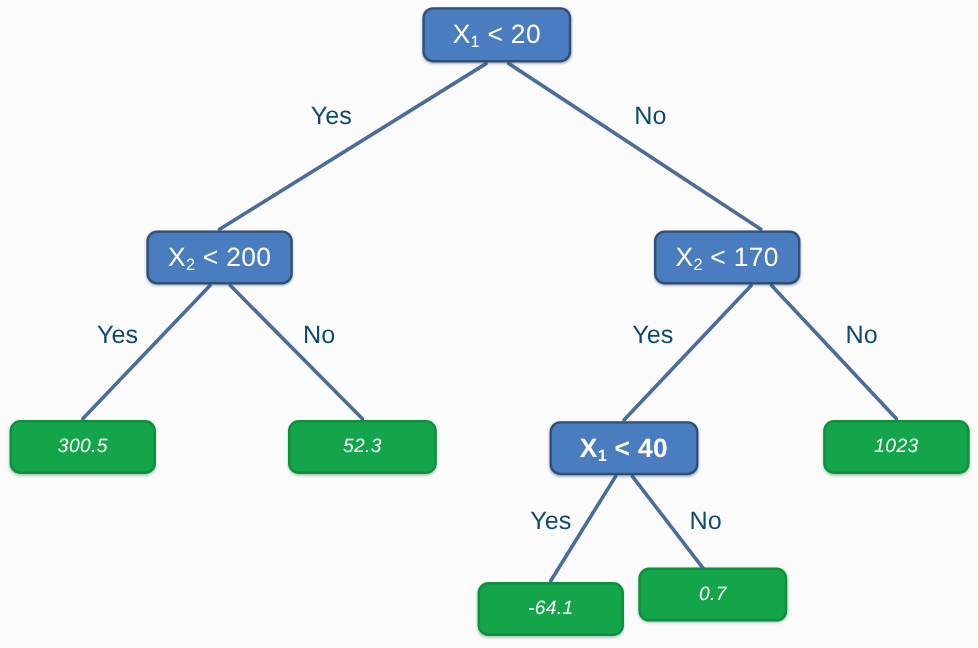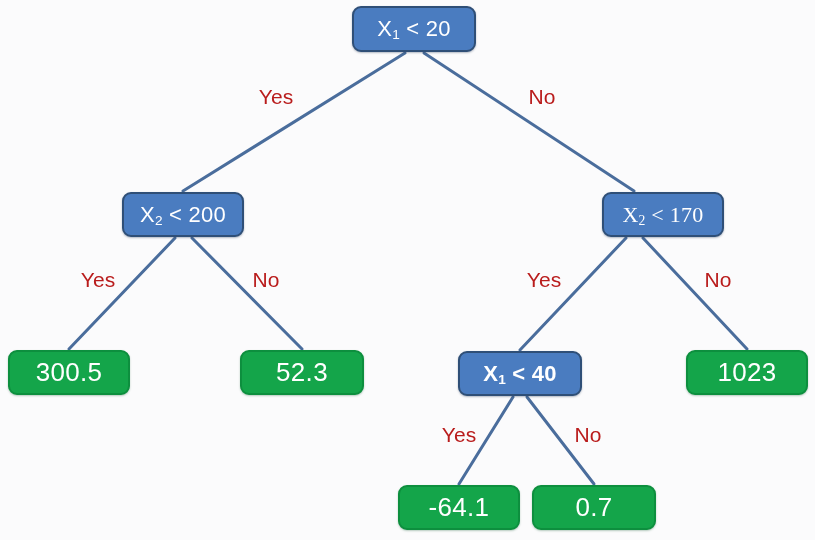--- a/index.html
+++ b/index.html
@@ -39,37 +39,38 @@
   }
   .node-decision {
     background: #4a7cc0;
     border: 2px solid #2f4f77;
     font-size: 22px;
     box-shadow: 0 1px 2px rgba(40,60,90,0.35);
   }
   .node-leaf {
     background: #14a54a;
     border: 2px solid #0d8f3e;
-    font-size: 26px;
+    font-size: 16px;
     box-shadow: 0 1px 2px rgba(20,90,50,0.30);
+    font-style: italic;
   }
   .node-label {
     display: inline-block;
   }
   .node-label sub {
     font-size: 0.62em;
     vertical-align: baseline;
     position: relative;
     bottom: -0.22em;
     letter-spacing: 0;
   }
   .edge-label {
     position: absolute;
     font-size: 21px;
-    color: #b91c1c;
+    color: #0c4a6e;
     white-space: nowrap;
     transform: translate(-50%, -50%);
   }
 </style>
 </head>
 <body>
 
 <div id="tree-canvas">
 
   <svg id="edge-layer" viewBox="0 0 815 540" xmlns="http://www.w3.org/2000/svg">
@@ -83,39 +84,39 @@
       <line x1="527" y1="397" x2="594" y2="484" stroke="#4a6d9c" stroke-width="3" stroke-linecap="round"></line>
     </svg>
 
   <div id="node-layer">
       <div class="node node-decision" style="left: 352px; top: 6px; width: 124px; height: 46px;">
         <span class="node-label"><span>X</span><sub>1</sub><span> &lt; 20</span></span>
       </div>
       <div class="node node-decision" style="left: 122px; top: 192px; width: 122px; height: 45px;">
         <span class="node-label"><span>X</span><sub>2</sub><span> &lt; 200</span></span>
       </div>
-      <div class="node node-decision" style="left: 602px; top: 192px; width: 122px; height: 45px; font-family: Liberation Serif, serif;">
+      <div class="node node-decision" style="left: 545px; top: 192px; width: 122px; height: 45px;">
         <span class="node-label"><span>X</span><sub>2</sub><span> &lt; 170</span></span>
       </div>
       <div class="node node-leaf" style="left: 8px; top: 350px; width: 122px; height: 45px;">
         <span class="node-label">300.5</span>
       </div>
       <div class="node node-leaf" style="left: 240px; top: 350px; width: 124px; height: 45px;">
         <span class="node-label">52.3</span>
       </div>
       <div class="node node-decision" style="left: 458px; top: 351px; width: 124px; height: 45px; font-weight: bold;">
         <span class="node-label"><span>X</span><sub>1</sub><span> &lt; 40</span></span>
       </div>
       <div class="node node-leaf" style="left: 686px; top: 350px; width: 122px; height: 45px; justify-content: center;">
         <span class="node-label">1023</span>
       </div>
       <div class="node node-leaf" style="left: 398px; top: 485px; width: 122px; height: 45px;">
         <span class="node-label">-64.1</span>
       </div>
-      <div class="node node-leaf" style="left: 532px; top: 485px; width: 124px; height: 45px; align-items: center;">
+      <div class="node node-leaf" style="left: 532px; top: 473px; width: 124px; height: 45px; align-items: center;">
         <span class="node-label">0.7</span>
       </div>
     </div>
   <div id="edge-label-layer">
       <div class="edge-label" style="left: 276px; top: 97px;">Yes</div>
       <div class="edge-label" style="left: 542px; top: 97px;">No</div>
       <div class="edge-label" style="left: 98px; top: 280px;">Yes</div>
       <div class="edge-label" style="left: 266px; top: 280px;">No</div>
       <div class="edge-label" style="left: 544px; top: 280px;">Yes</div>
       <div class="edge-label" style="left: 718px; top: 280px;">No</div>

